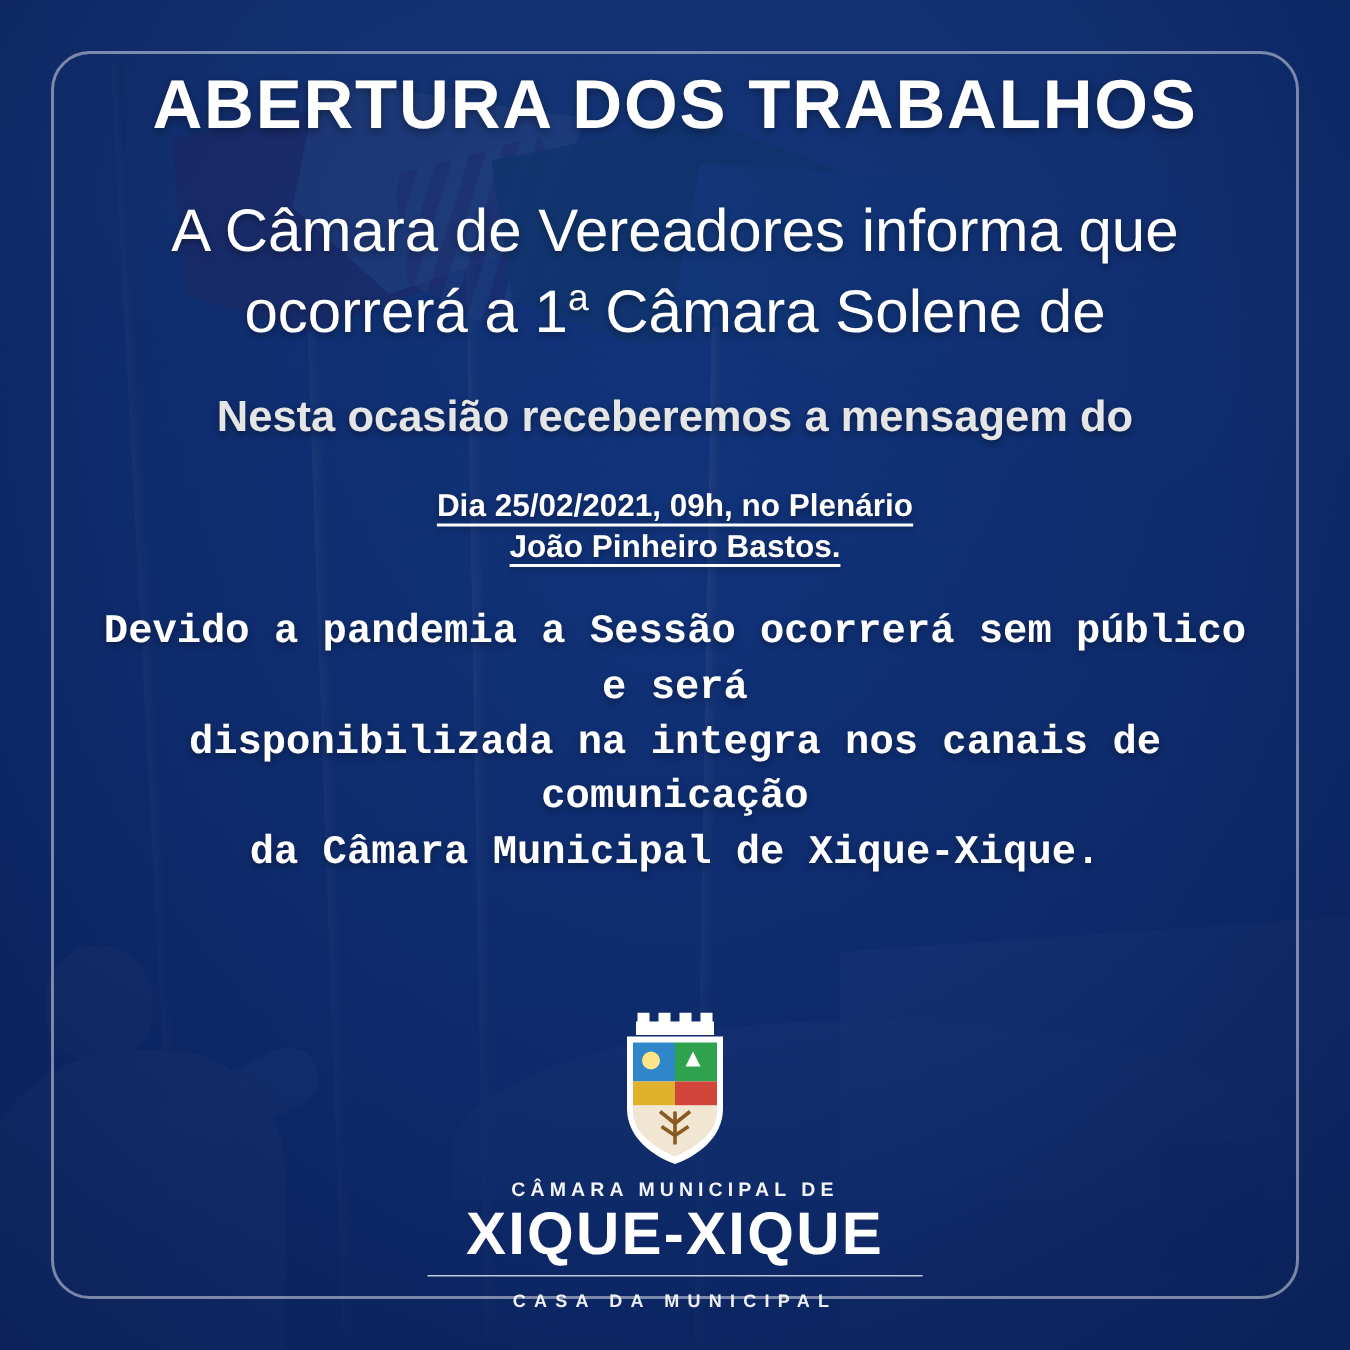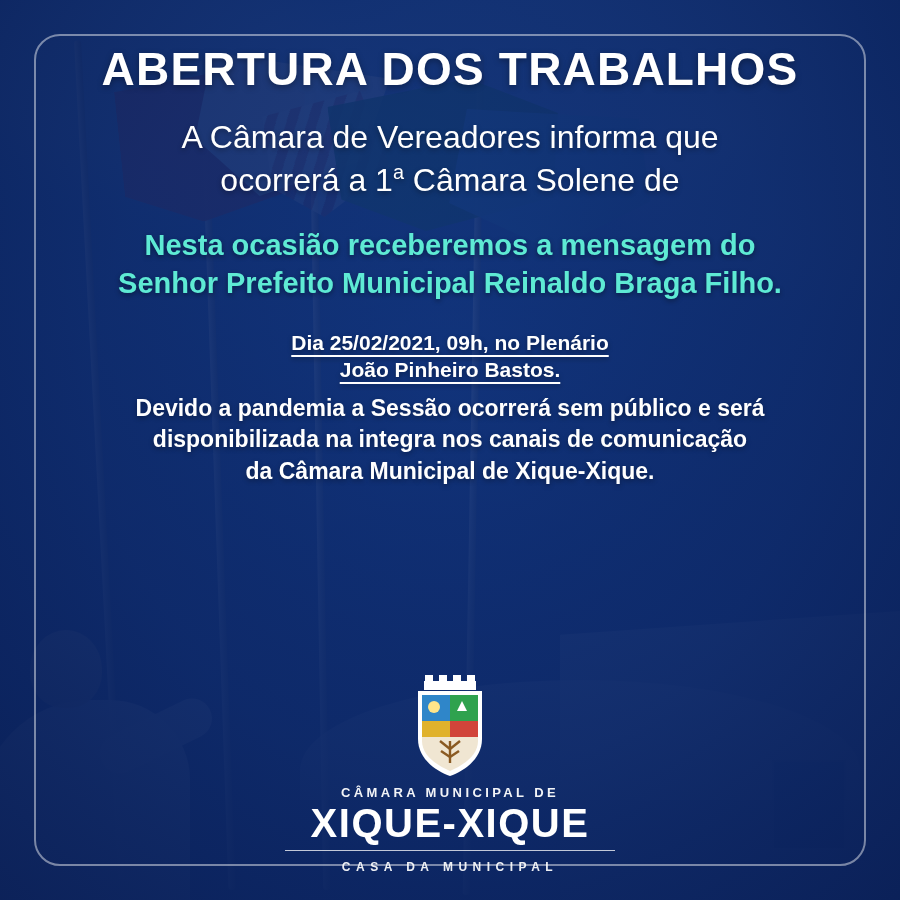--- a/index.html
+++ b/index.html
@@ -167,49 +167,50 @@
   }
   h1.title {
     margin: 8px 0 0 0;
     font-size: 46px;
     line-height: 1.18;
     font-weight: 700;
     letter-spacing: 1.2px;
     text-shadow: 0 2px 6px rgba(0,0,0,.35);
   }
   .para1 {
-    margin-top: 20px;
-    font-size: 32px;
+    margin-top: 32px;
+    font-size: 40px;
     line-height: 1.34;
     font-weight: 500;
     text-shadow: 0 2px 5px rgba(0,0,0,.35);
   }
   .para2 {
     margin-top: 24px;
     font-size: 29px;
     line-height: 1.32;
     font-weight: 700;
-    color: #5eead4;
+    color: #e5e5e5;
     text-shadow: 0 2px 5px rgba(0,0,0,.40);
   }
   .para3 {
     margin-top: 26px;
     font-size: 21px;
     line-height: 1.30;
     font-weight: 600;
     text-decoration: underline;
     text-underline-offset: 5px;
     text-shadow: 0 2px 5px rgba(0,0,0,.35);
   }
   .para4 {
-    margin-top: 10px;
-    font-size: 23px;
+    margin-top: 26px;
+    font-size: 27px;
     line-height: 1.36;
     font-weight: 700;
     text-shadow: 0 2px 5px rgba(0,0,0,.35);
+    font-family: Liberation Mono, monospace;
   }
   .sup { font-size: .62em; vertical-align: super; }
 
   
   .footer {
     position: absolute;
     left: 0; right: 0; bottom: 26px;
     display: flex;
     flex-direction: column;
     align-items: center;
@@ -283,21 +284,20 @@
       <span>ABERTURA DOS TRABALHOS</span><br>
     </h1>
 
     <div class="para1">
       <span>A Câmara de Vereadores informa que</span><br>
       <span>ocorrerá a 1</span><span class="sup">a</span><span> Câmara Solene de</span><br>
     </div>
 
     <div class="para2">
       <span>Nesta ocasião receberemos a mensagem do</span><br>
-      <span>Senhor Prefeito Municipal Reinaldo Braga Filho.</span>
     </div>
 
     <div class="para3">
       <span>Dia 25/02/2021, 09h, no Plenário</span><br>
       <span>João Pinheiro Bastos.</span>
     </div>
 
     <div class="para4">
       <span>Devido a pandemia a Sessão ocorrerá sem público e será</span><br>
       <span>disponibilizada na integra nos canais de comunicação</span><br>

